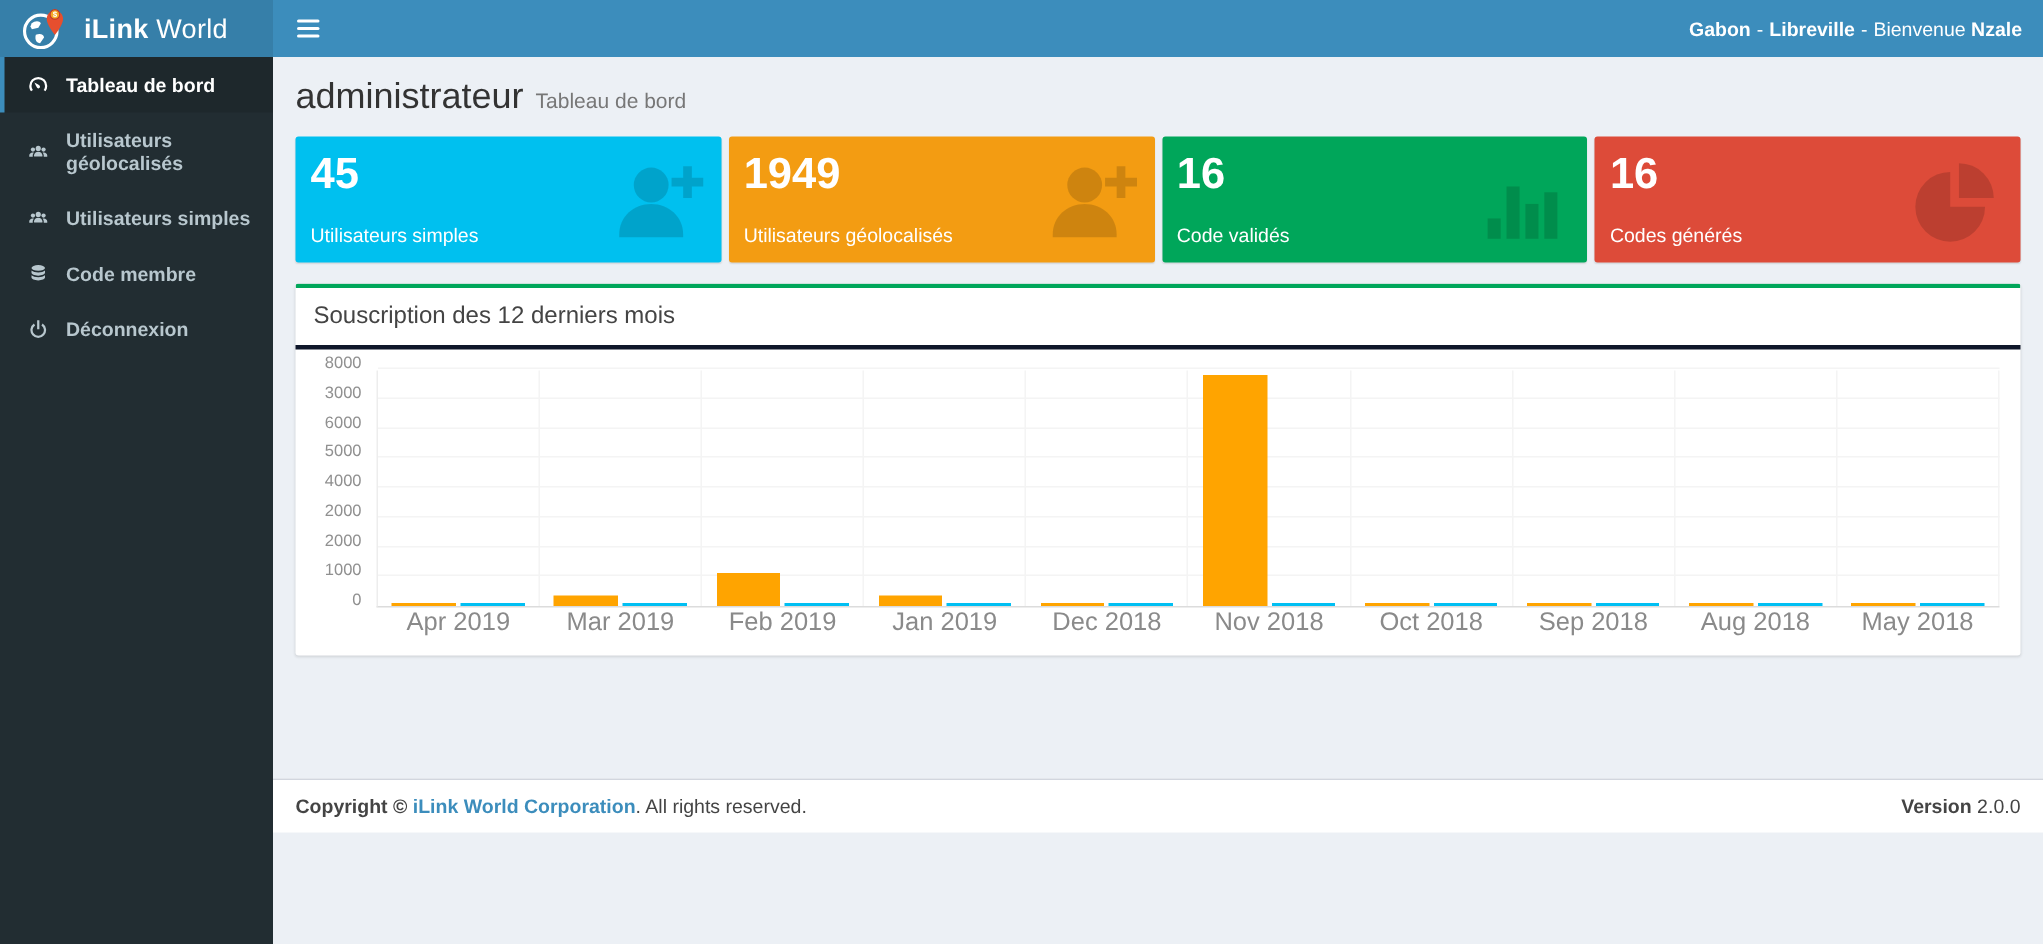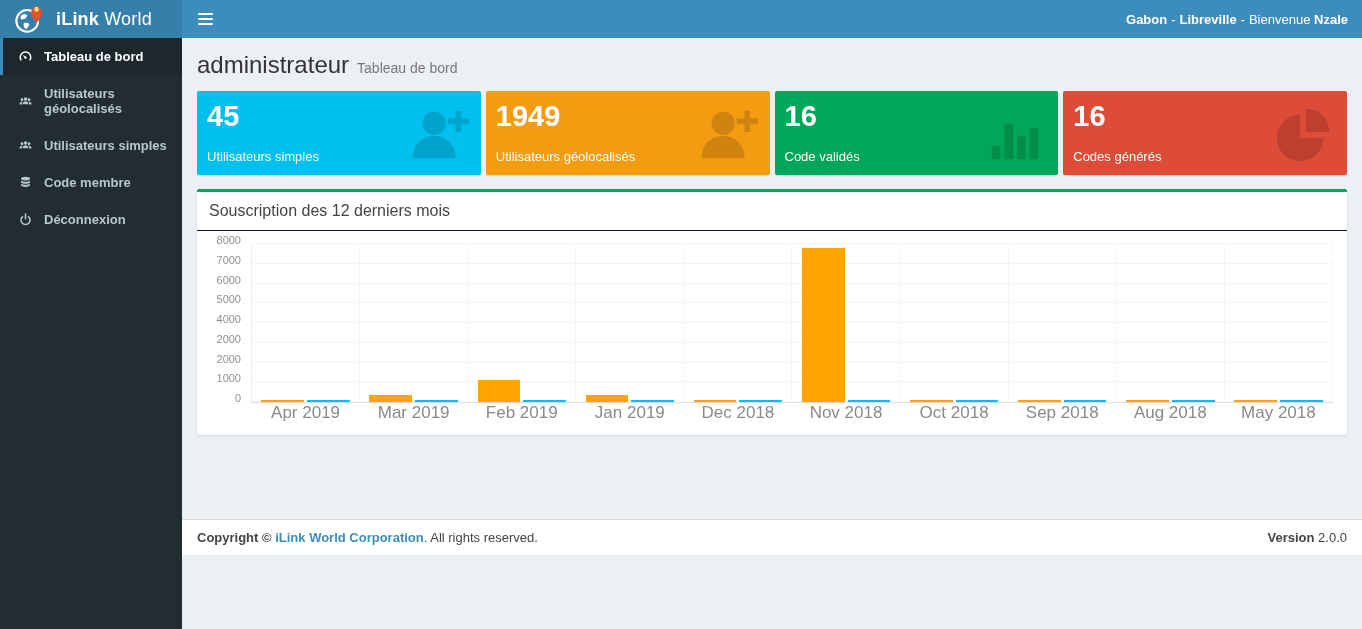--- a/index.html
+++ b/index.html
@@ -57,21 +57,21 @@
   .card-value { font-size: 29px; font-weight: bold; line-height: 1.1; white-space: nowrap; }
   .card-label { font-size: 13px; margin-top: 16px; white-space: nowrap; }
   .card-icon { position: absolute; right: 12px; top: 12px; }
   .card-icon svg { width: 62px; height: 62px; fill: rgba(0,0,0,0.15); }
 
   
   .chart-panel {
     margin: 4px 15px 0 15px; background: #fff; border-top: 3px solid #00a65a;
     border-radius: 2px; box-shadow: 0 1px 2px rgba(0,0,0,0.12);
   }
-  .panel-header { padding: 10px 12px; border-bottom: 1px solid #0f172a; }
+  .panel-header { padding: 10px 12px; border-bottom: 3px solid #0f172a; }
   .panel-header h3 { font-size: 16px; font-weight: normal; color: #444; }
   .panel-body { padding: 14px 10px 32px 10px; }
 
   .chart { position: relative; height: 158px; }
   .y-axis { position: absolute; left: 0; top: -6px; bottom: 0; width: 40px; }
   .ytick { position: absolute; right: 6px; font-size: 11px; color: #909090; }
   .plot {
     position: absolute; left: 44px; right: 4px; top: 0; bottom: 0;
     border-left: 1px solid #ededed; border-bottom: 1px solid #dcdcdc;
   }
@@ -247,21 +247,21 @@
       <div class="panel-body">
         <div class="chart" id="chart">
             <div class="y-axis">
               <div class="ytick" style="bottom: -1px;">0</div>
               <div class="ytick" style="bottom: 18.75px;">1000</div>
               <div class="ytick" style="bottom: 38.5px;">2000</div>
               <div class="ytick" style="bottom: 58.25px;">2000</div>
               <div class="ytick" style="bottom: 78px;">4000</div>
               <div class="ytick" style="bottom: 97.75px;">5000</div>
               <div class="ytick" style="bottom: 117.5px;">6000</div>
-              <div class="ytick" style="bottom: 137.25px;">7000</div>
+              <div class="ytick" style="bottom: 137.25px;">3000</div>
               <div class="ytick" style="bottom: 157px;">8000</div>
             </div>
             <div class="plot">
               <div class="gridline-h" style="bottom: 19.75px;"></div>
               <div class="gridline-h" style="bottom: 39.5px;"></div>
               <div class="gridline-h" style="bottom: 59.25px;"></div>
               <div class="gridline-h" style="bottom: 79px;"></div>
               <div class="gridline-h" style="bottom: 98.75px;"></div>
               <div class="gridline-h" style="bottom: 118.5px;"></div>
               <div class="gridline-h" style="bottom: 138.25px;"></div>

